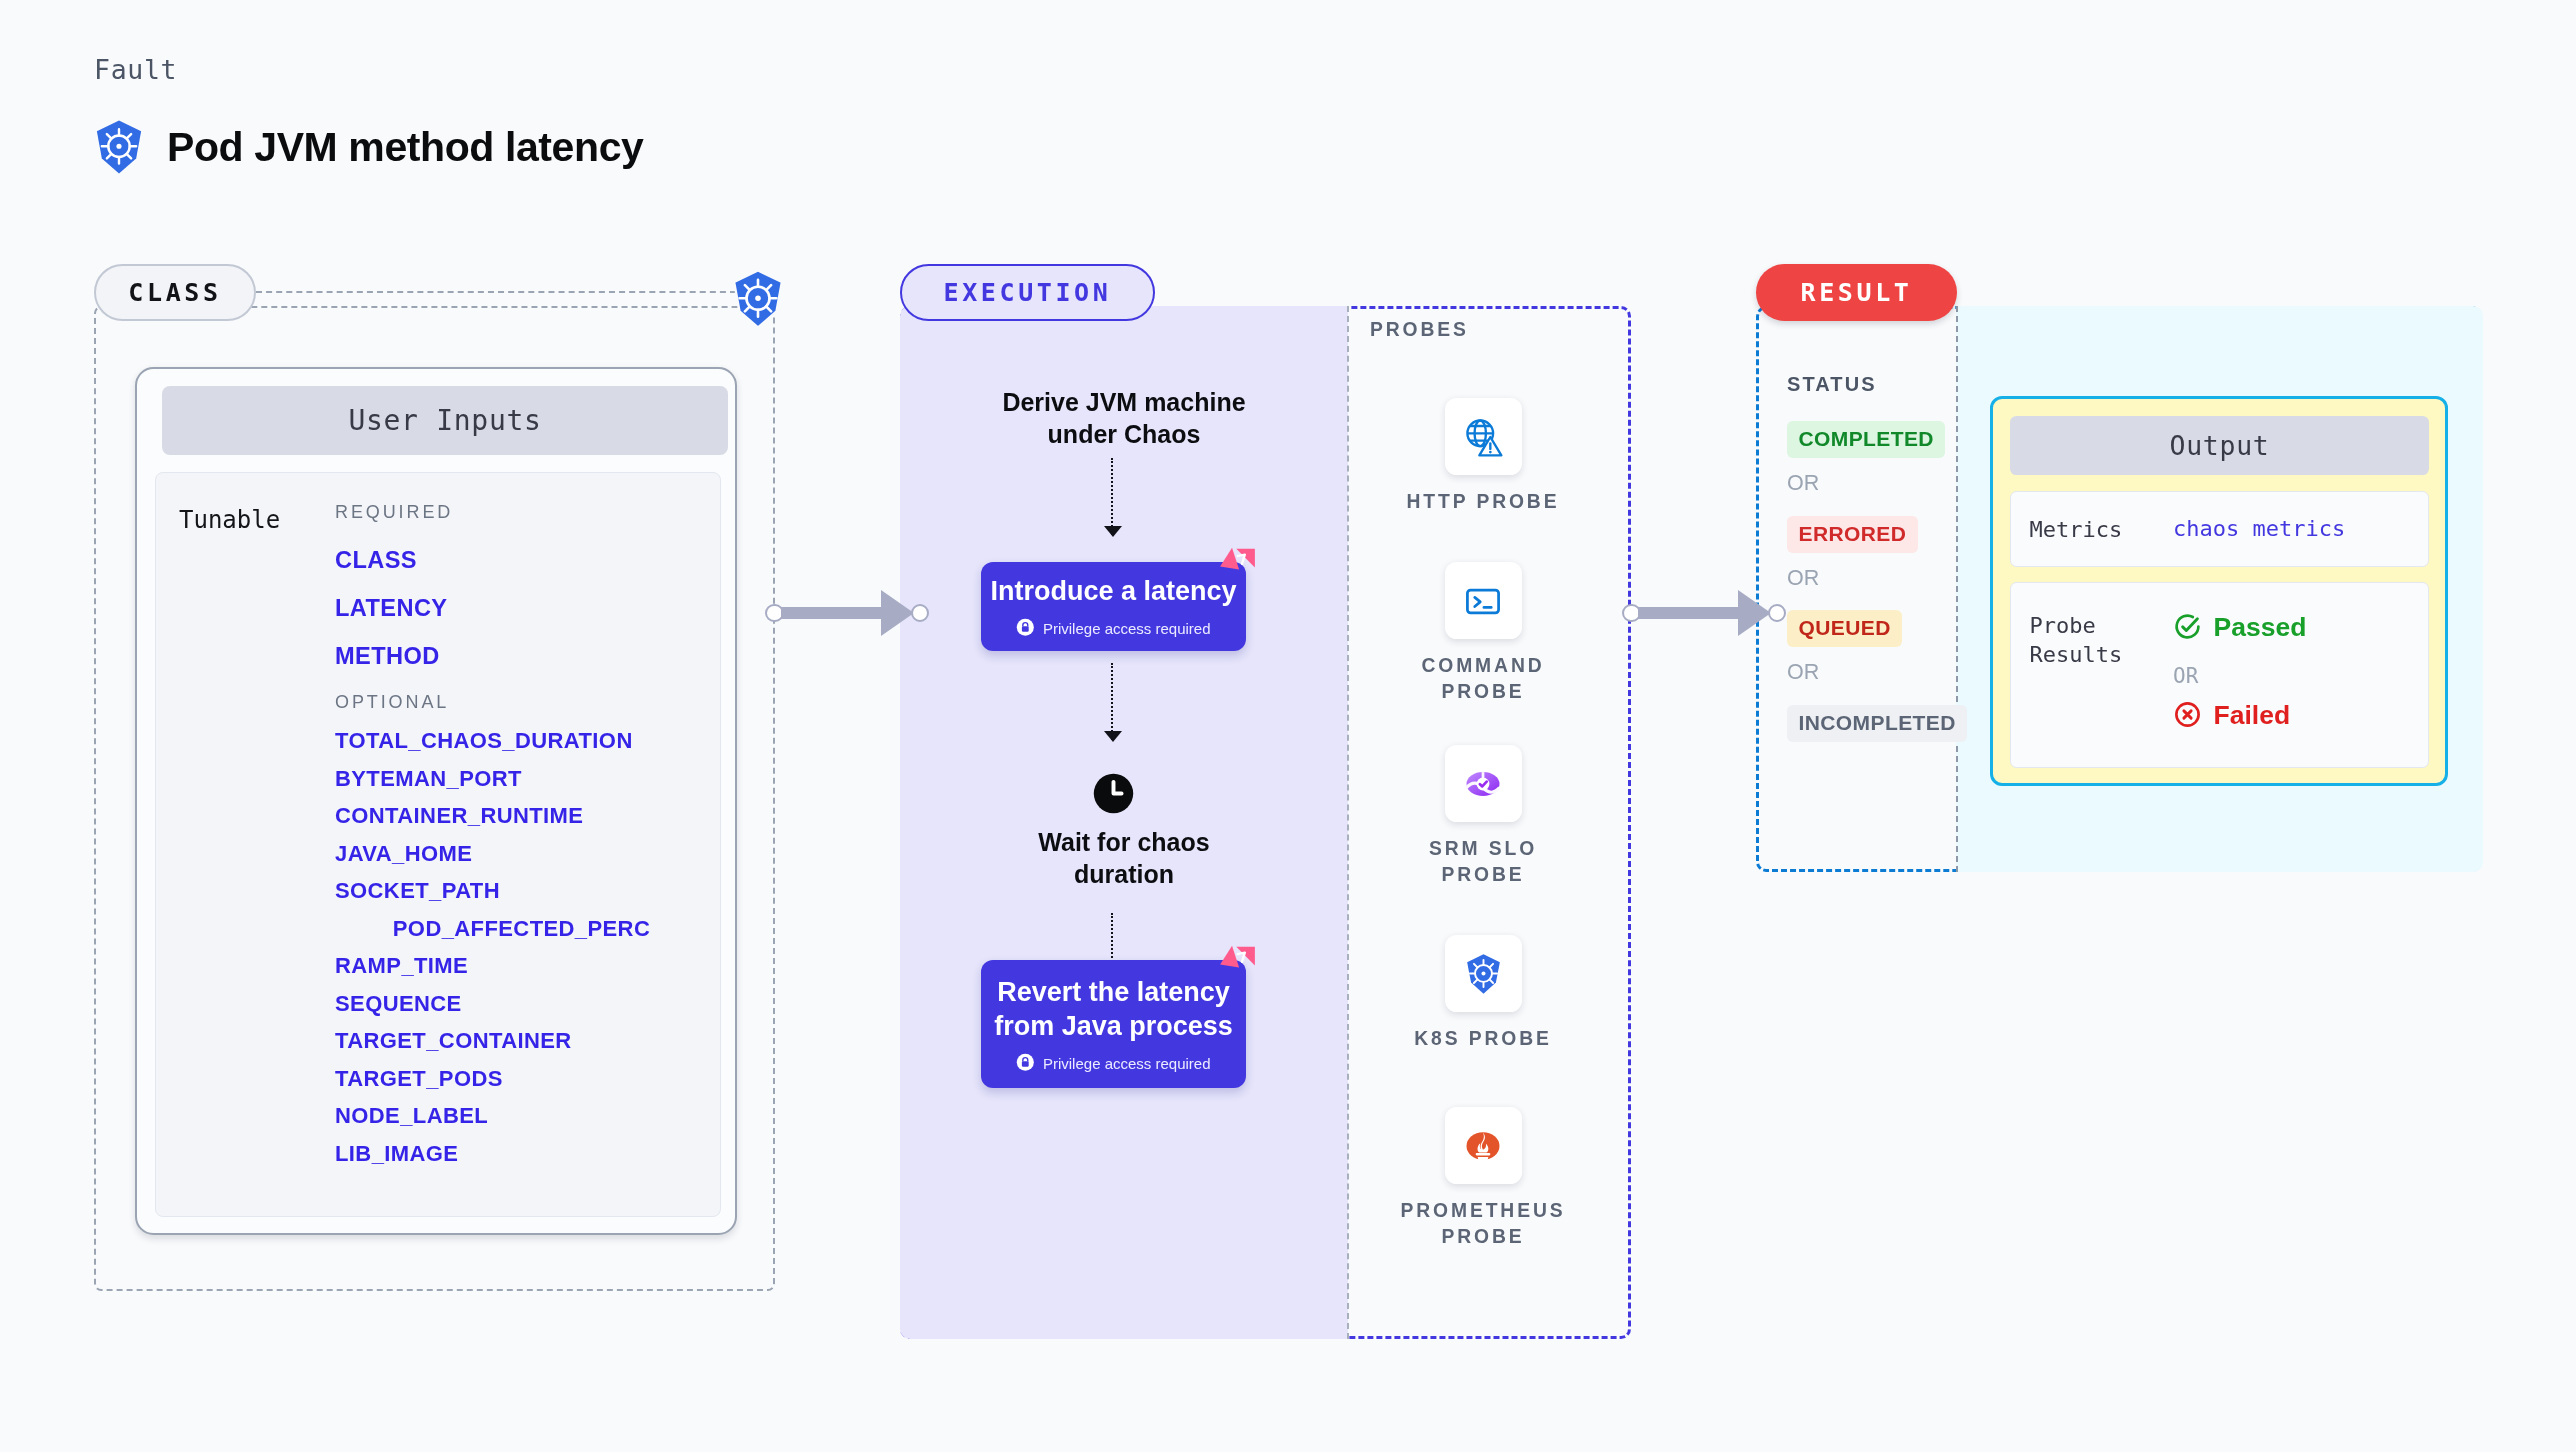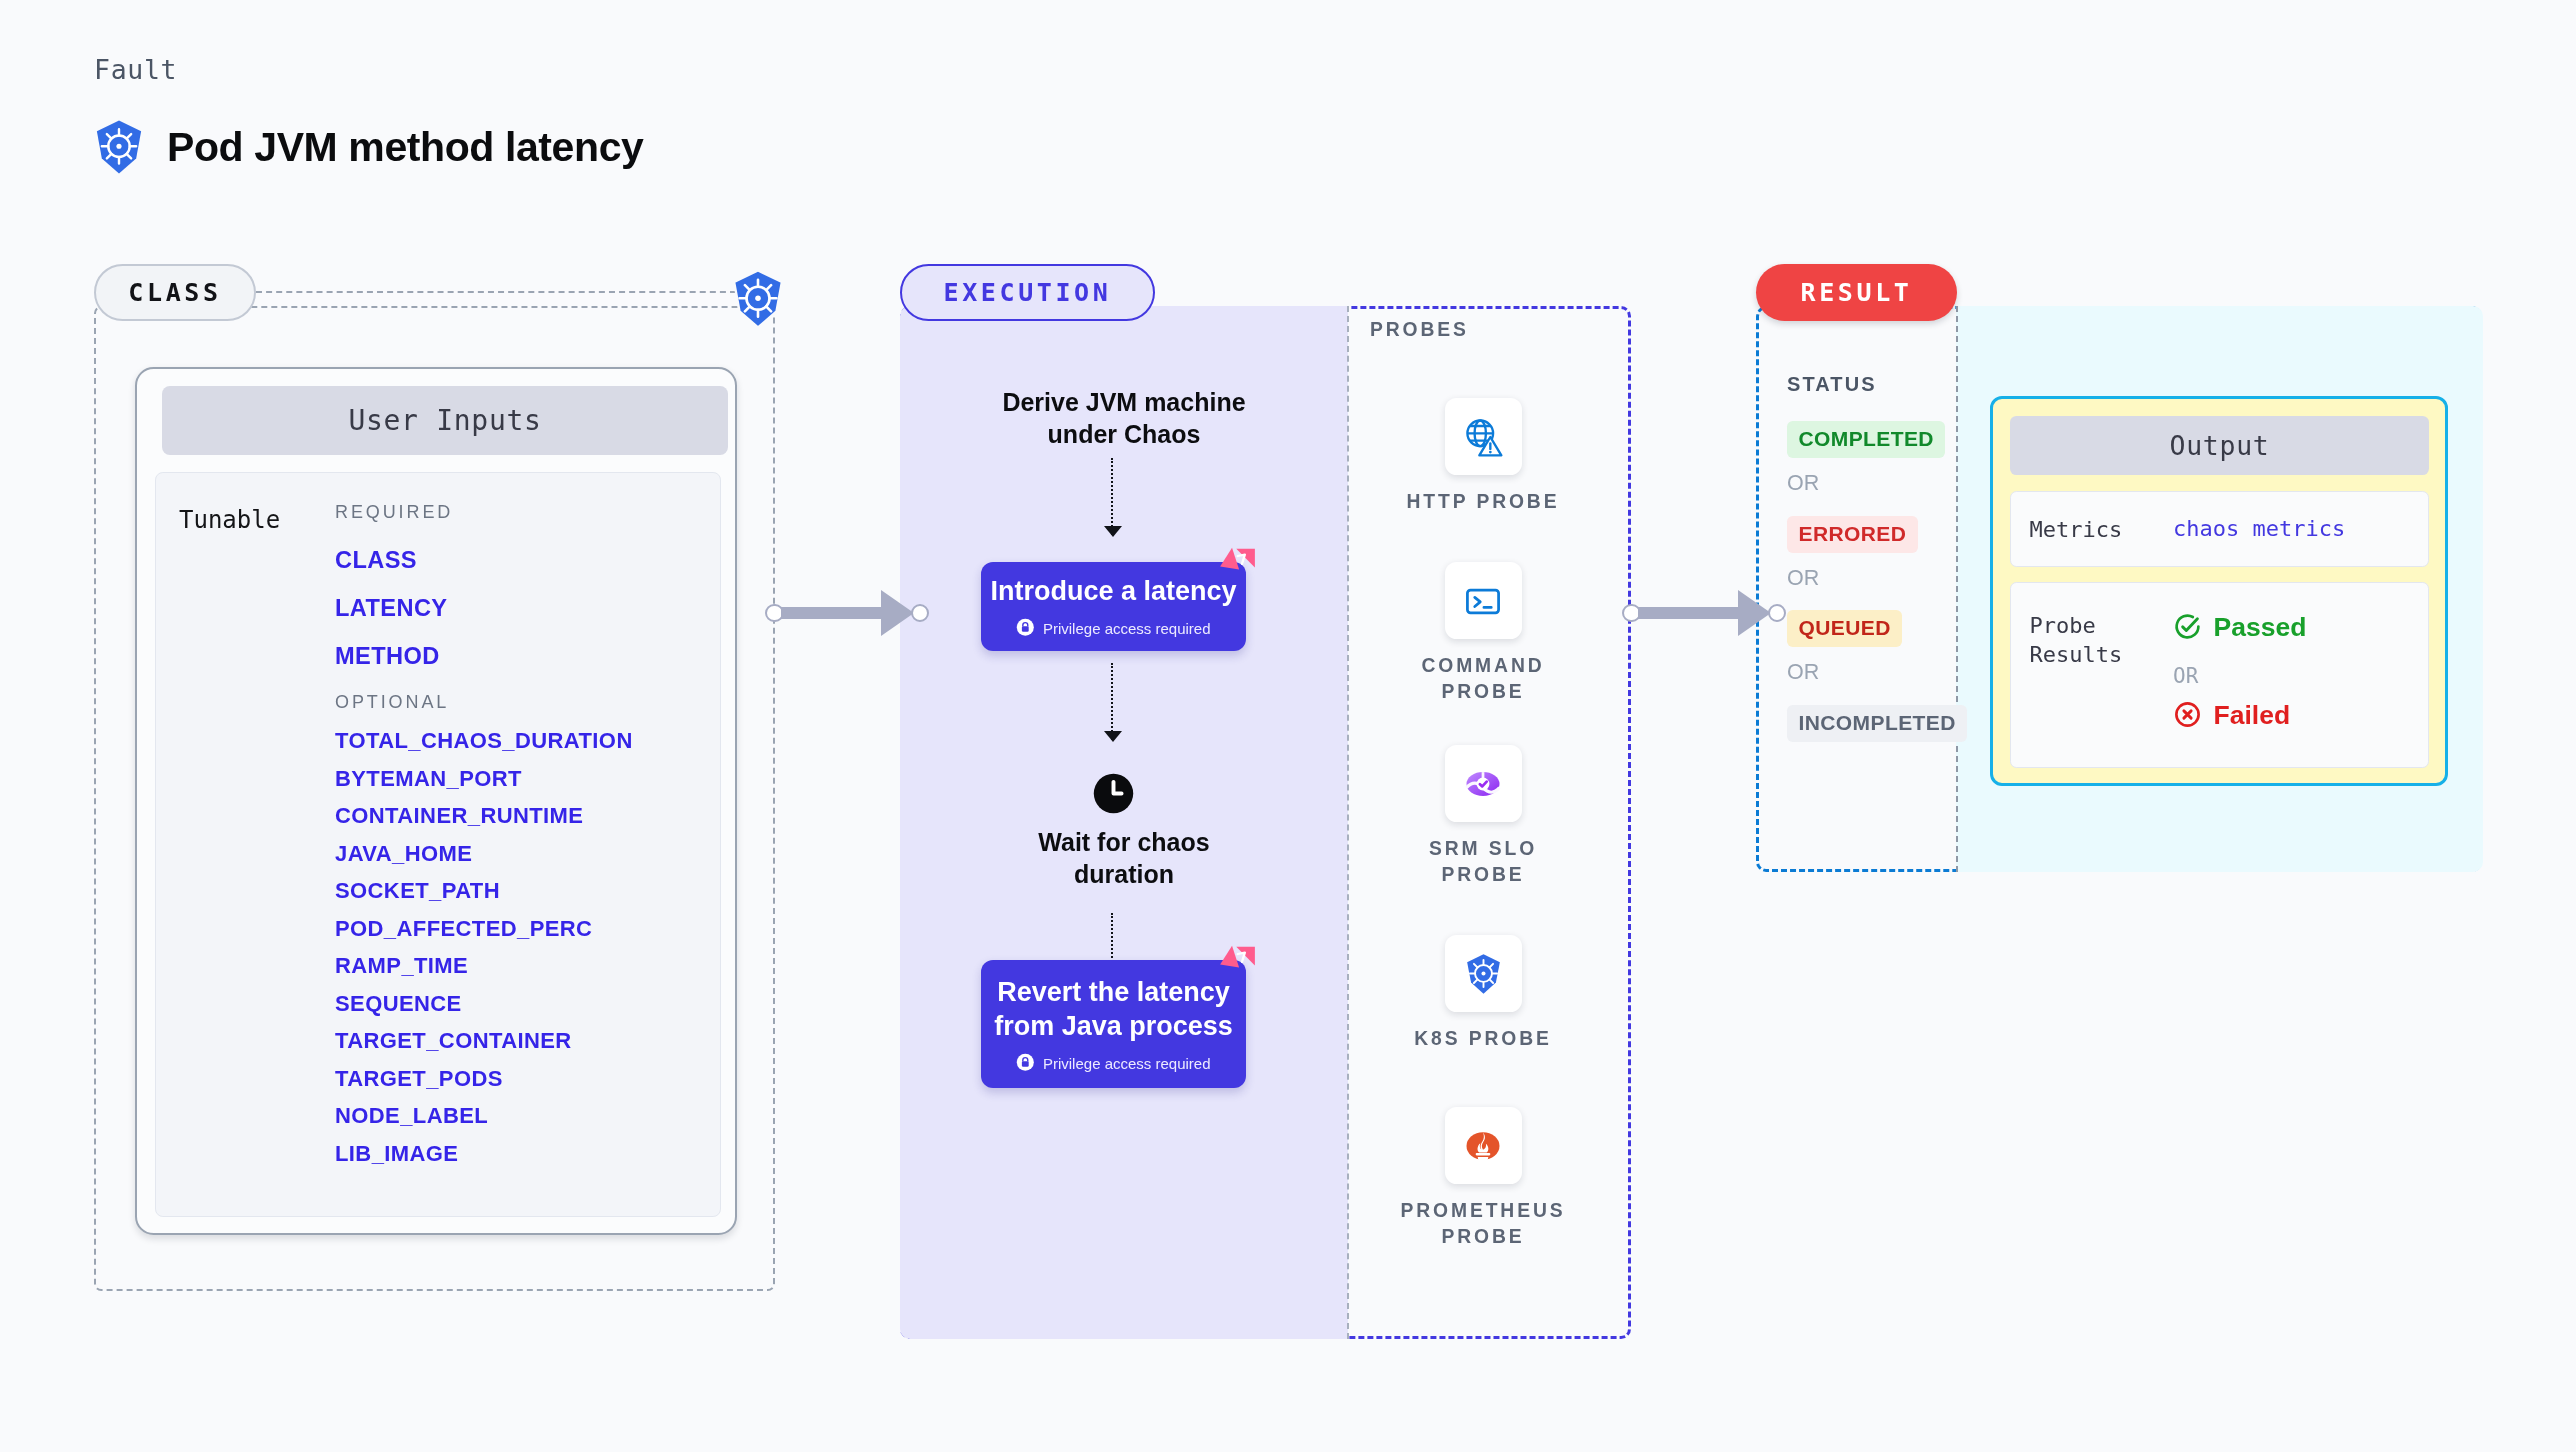--- a/index.html
+++ b/index.html
@@ -272,21 +272,21 @@
             <div class="req-item" style="margin-top: 21px;">LATENCY</div>
             <div class="req-item" style="margin-top: 21px;">METHOD</div>
           </div>
         <div class="group-label" id="optional-group-label" style="margin-top:21.5px;">OPTIONAL</div>
         <div id="optional-list">
             <div class="opt-item" style="margin-top: 15.8px;">TOTAL_CHAOS_DURATION</div>
             <div class="opt-item" style="margin-top: 11.5px;">BYTEMAN_PORT</div>
             <div class="opt-item" style="margin-top: 11.5px;">CONTAINER_RUNTIME</div>
             <div class="opt-item" style="margin-top: 11.5px;">JAVA_HOME</div>
             <div class="opt-item" style="margin-top: 11.5px;">SOCKET_PATH</div>
-            <div class="opt-item" style="margin-top: 11.5px;">POD_AFFECTED_PERC</div>
+            <div class="opt-item" style="margin-top: 11.5px; text-align: center;">POD_AFFECTED_PERC</div>
             <div class="opt-item" style="margin-top: 11.5px;">RAMP_TIME</div>
             <div class="opt-item" style="margin-top: 11.5px;">SEQUENCE</div>
             <div class="opt-item" style="margin-top: 11.5px;">TARGET_CONTAINER</div>
             <div class="opt-item" style="margin-top: 11.5px;">TARGET_PODS</div>
             <div class="opt-item" style="margin-top: 11.5px;">NODE_LABEL</div>
             <div class="opt-item" style="margin-top: 11.5px;">LIB_IMAGE</div>
           </div>
       </div>
     </div>
   </div>

